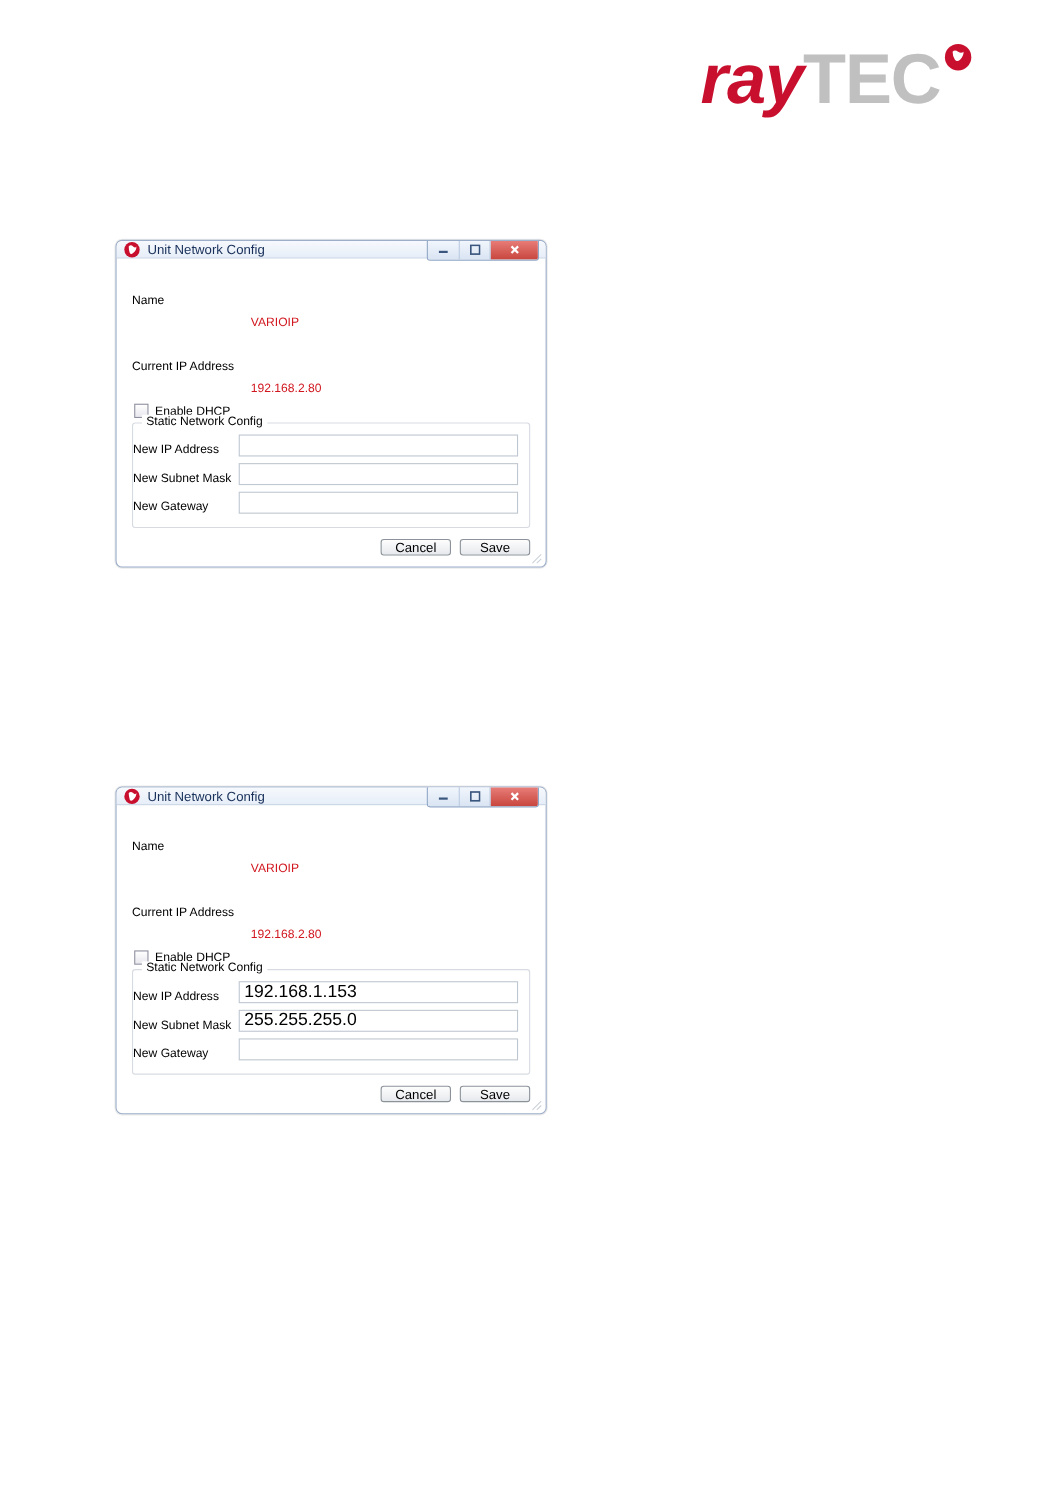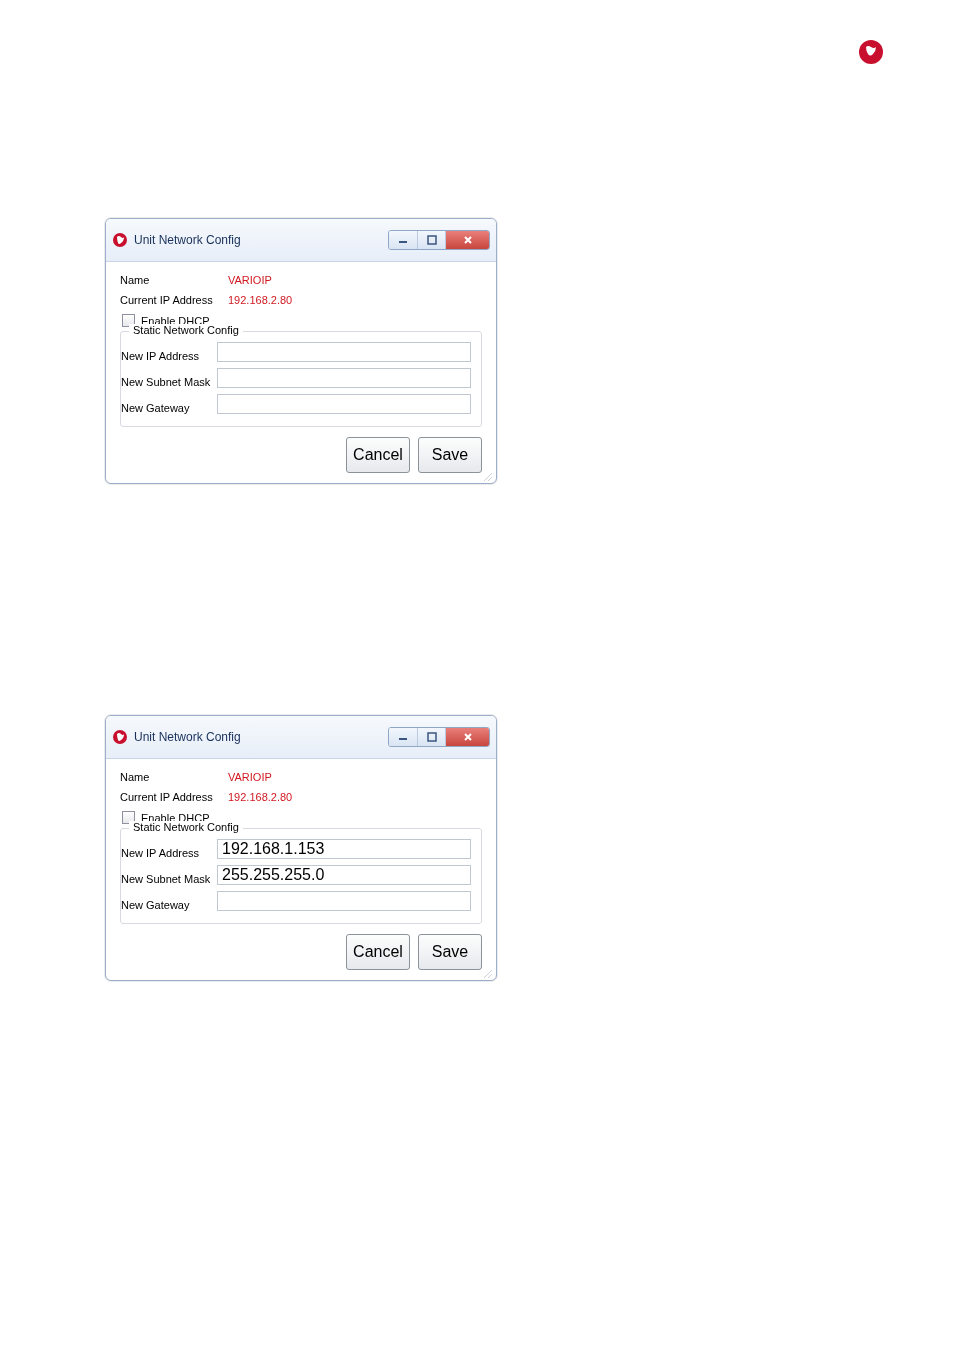--- a/index.html
+++ b/index.html
@@ -45,21 +45,21 @@
       border-radius: 6px;
       background: #fff;
       box-shadow: 0 0 0 1px rgba(0,0,0,0.08);
       overflow: hidden;
     }
     .window-1 { top: 218px; left: 105px; }
     .window-2 { top: 715px; left: 105px; }
     .titlebar {
       display: flex;
       align-items: center;
-      height: 43px;
+      height: 16px;
       padding: 0 6px;
       background: linear-gradient(#f6f9fd, #e7eef8);
       border-bottom: 1px solid #c9d5e6;
     }
     .app-icon {
       width: 16px; height: 16px;
       margin-right: 6px;
     }
     .title-text {
       font-size: 12px;
@@ -98,20 +98,21 @@
     .row {
       display: flex;
       align-items: center;
       margin-bottom: 8px;
     }
     .row .lbl {
       width: 108px;
     }
     .highlight {
       color: #d11820;
+      margin-top: 40px;
     }
     .checkbox-row {
       display: flex;
       align-items: center;
       margin: 6px 0 2px 2px;
     }
     .checkbox {
       width: 13px; height: 13px;
       border: 1px solid #8e8f9f;
       background: linear-gradient(#fff,#e8e8ee);
@@ -150,39 +151,42 @@
       font-family: inherit;
     }
     .btn-row {
       display: flex;
       justify-content: flex-end;
       gap: 8px;
       margin-top: 4px;
     }
     .btn {
       min-width: 64px;
-      height: 36px;
+      height: 15px;
       border: 1px solid #8b9299;
       border-radius: 3px;
       background: linear-gradient(#fdfdfd,#e6e9ed);
-      font-size: 16px;
+      font-size: 12px;
       font-family: inherit;
       cursor: pointer;
     }
     .resize-grip {
       position: absolute;
       right: 2px; bottom: 2px;
       width: 12px; height: 12px;
       opacity: 0.5;
     }
   </style>
 </head>
 <body>
 
 <div class="logo">
+  <span class="logo-text">
+    <span class="logo-ray">ray</span><span class="logo-tec">TEC</span>
+  </span>
   <span class="logo-badge">
     <svg width="26" height="26" viewBox="0 0 26 26">
       <circle cx="13" cy="13" r="12" fill="#c8102e"></circle>
       <path d="M8 8 Q10 6 13 8 Q16 10 18 8 Q18 12 15 15 Q12 18 10 15 Q8 12 8 8 Z" fill="#fff"></path>
     </svg>
   </span>
 </div>
 
 <div class="window window-1">
   <div class="titlebar">

